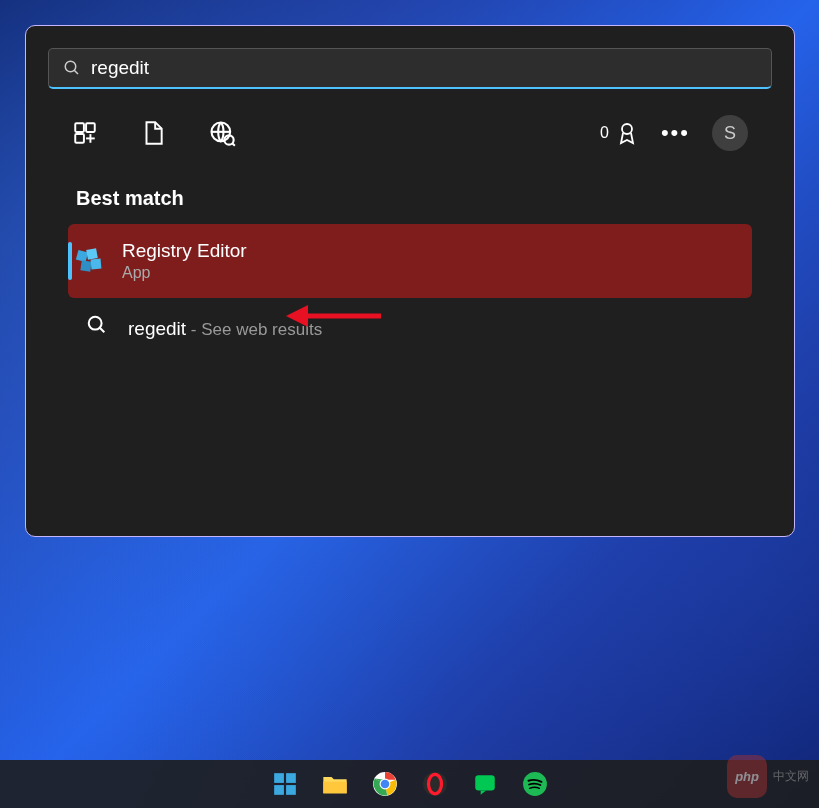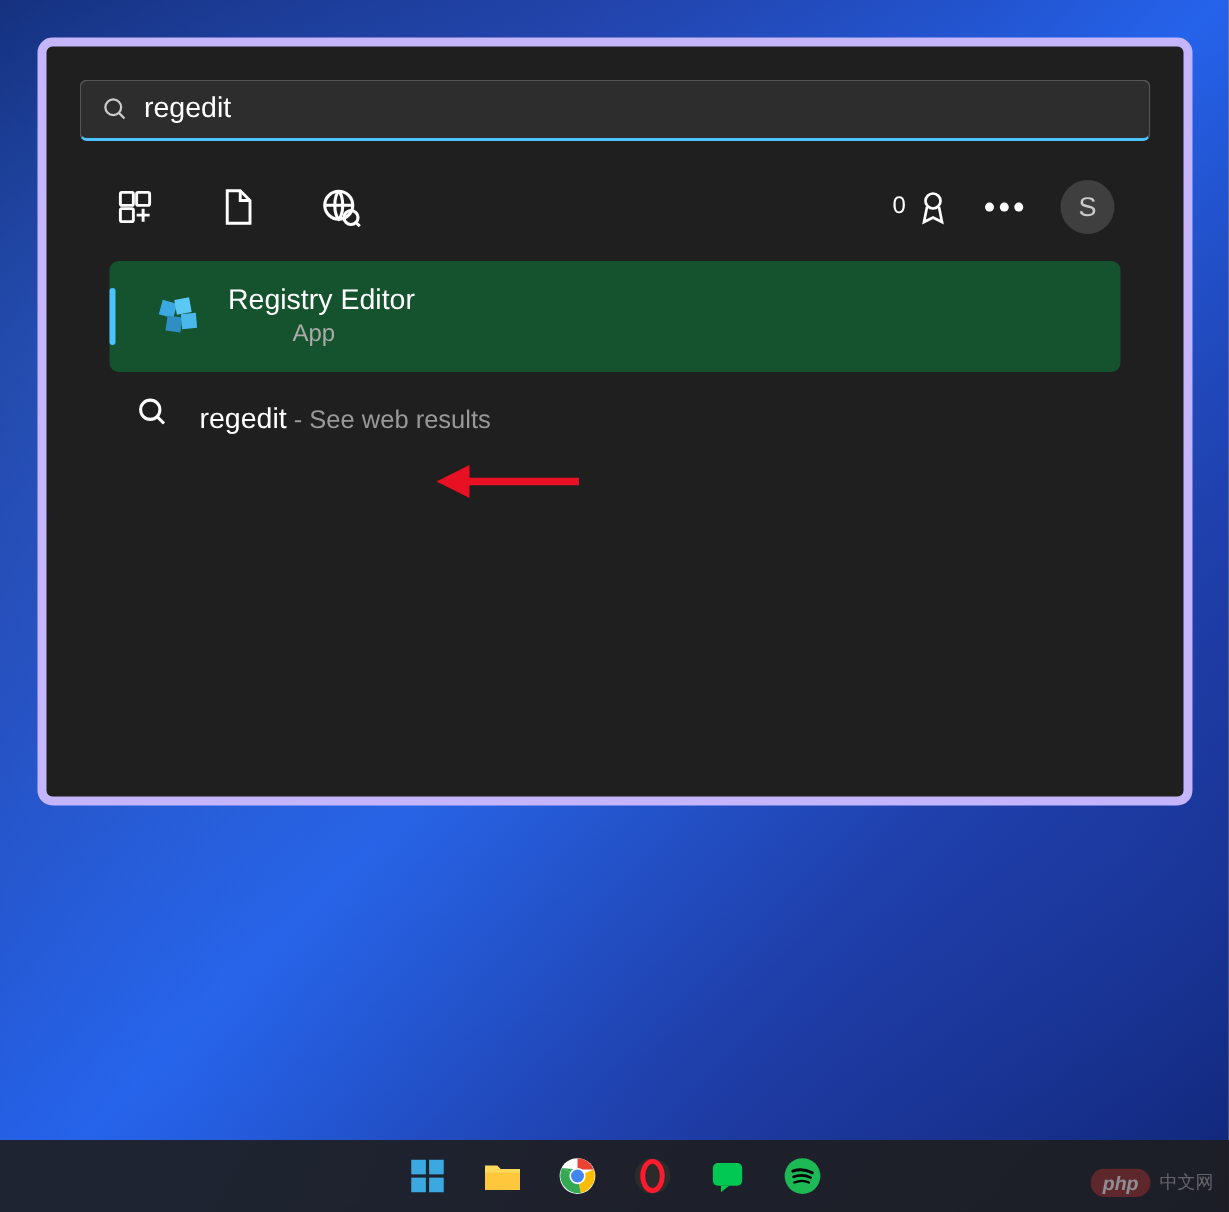--- a/index.html
+++ b/index.html
@@ -26,21 +26,21 @@
       left: -50%;
     }
     .search-panel {
       position: absolute;
       top: 25px;
       left: 25px;
       width: 770px;
       height: 512px;
       background: #1f1f1f;
       border-radius: 10px;
-      border: 6px solid #c4b5fd;
+      border: 1px solid #c4b5fd;
       padding: 22px 22px;
     }
     .search-box {
       display: flex;
       align-items: center;
       background: #2d2d2d;
       border: 1px solid #555;
       border-bottom: 2px solid #4cc2ff;
       border-radius: 5px;
       padding: 8px 14px;
@@ -107,24 +107,24 @@
     }
     .section-header {
       color: #fff;
       font-size: 20px;
       font-weight: 600;
       padding: 18px 28px 14px 28px;
     }
     .result-item {
       display: flex;
       align-items: center;
-      background: #14532d;
+      background: #7f1d1d;
       border-radius: 6px;
       margin: 0 20px;
-      padding: 16px 29px;
+      padding: 16px 4px;
       cursor: pointer;
       position: relative;
     }
     .result-item.selected::before {
       content: "";
       position: absolute;
       left: 0;
       top: 18px;
       bottom: 18px;
       width: 4px;
@@ -144,21 +144,20 @@
       flex-direction: column;
     }
     .result-title {
       color: #fff;
       font-size: 19px;
     }
     .result-subtitle {
       color: #aaa;
       font-size: 16px;
       margin-top: 2px;
-      margin-left: 43px;
     }
     .web-result {
       display: flex;
       align-items: flex-end;
       padding: 16px 38px;
       cursor: pointer;
     }
     .web-result-icon {
       margin-right: 20px;
     }
@@ -205,21 +204,21 @@
       display: flex;
       align-items: center;
       gap: 6px;
       opacity: 0.5;
       font-size: 12px;
       color: #aaa;
     }
     .watermark-badge {
       background: #a03030;
       color: #fff;
-      padding: 2px 8px;
+      padding: 14px 8px;
       border-radius: 10px;
       font-style: italic;
       font-weight: bold;
       font-size: 13px;
     }
   </style>
 </head>
 <body>
 
 <div class="bg-wave"></div>
@@ -269,20 +268,21 @@
           <path d="M8 12 L6 22 L12 19 L18 22 L16 12"></path>
         </svg>
       </div>
       <div class="more-dots">•••</div>
       <div class="avatar">
         <span>S</span>
       </div>
     </div>
   </div>
 
+  <div class="section-header">Best match</div>
 
   <div class="result-item selected">
     <div class="result-icon">
       <svg width="32" height="32" viewBox="0 0 32 32">
         <rect x="4" y="6" width="10" height="10" fill="#3ba9e0" transform="rotate(15 9 11)"></rect>
         <rect x="14" y="4" width="10" height="10" fill="#5cc8f5" transform="rotate(-10 19 9)"></rect>
         <rect x="8" y="16" width="10" height="10" fill="#2e8fc4" transform="rotate(8 13 21)"></rect>
         <rect x="18" y="14" width="10" height="10" fill="#4ab8ea" transform="rotate(-5 23 19)"></rect>
       </svg>
     </div>

